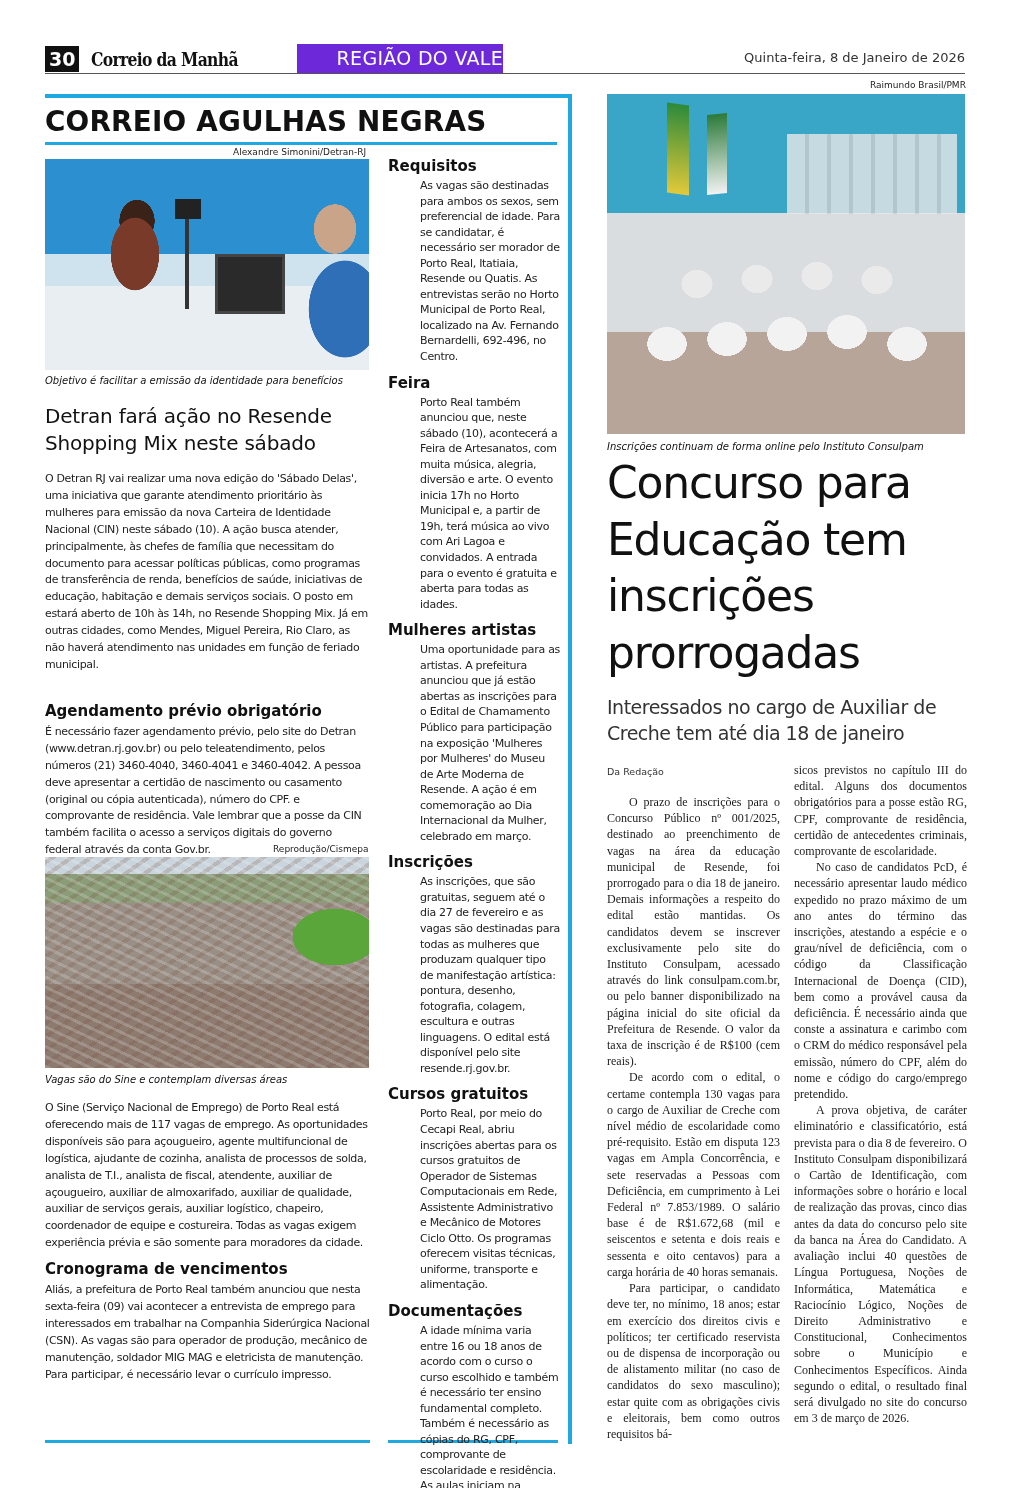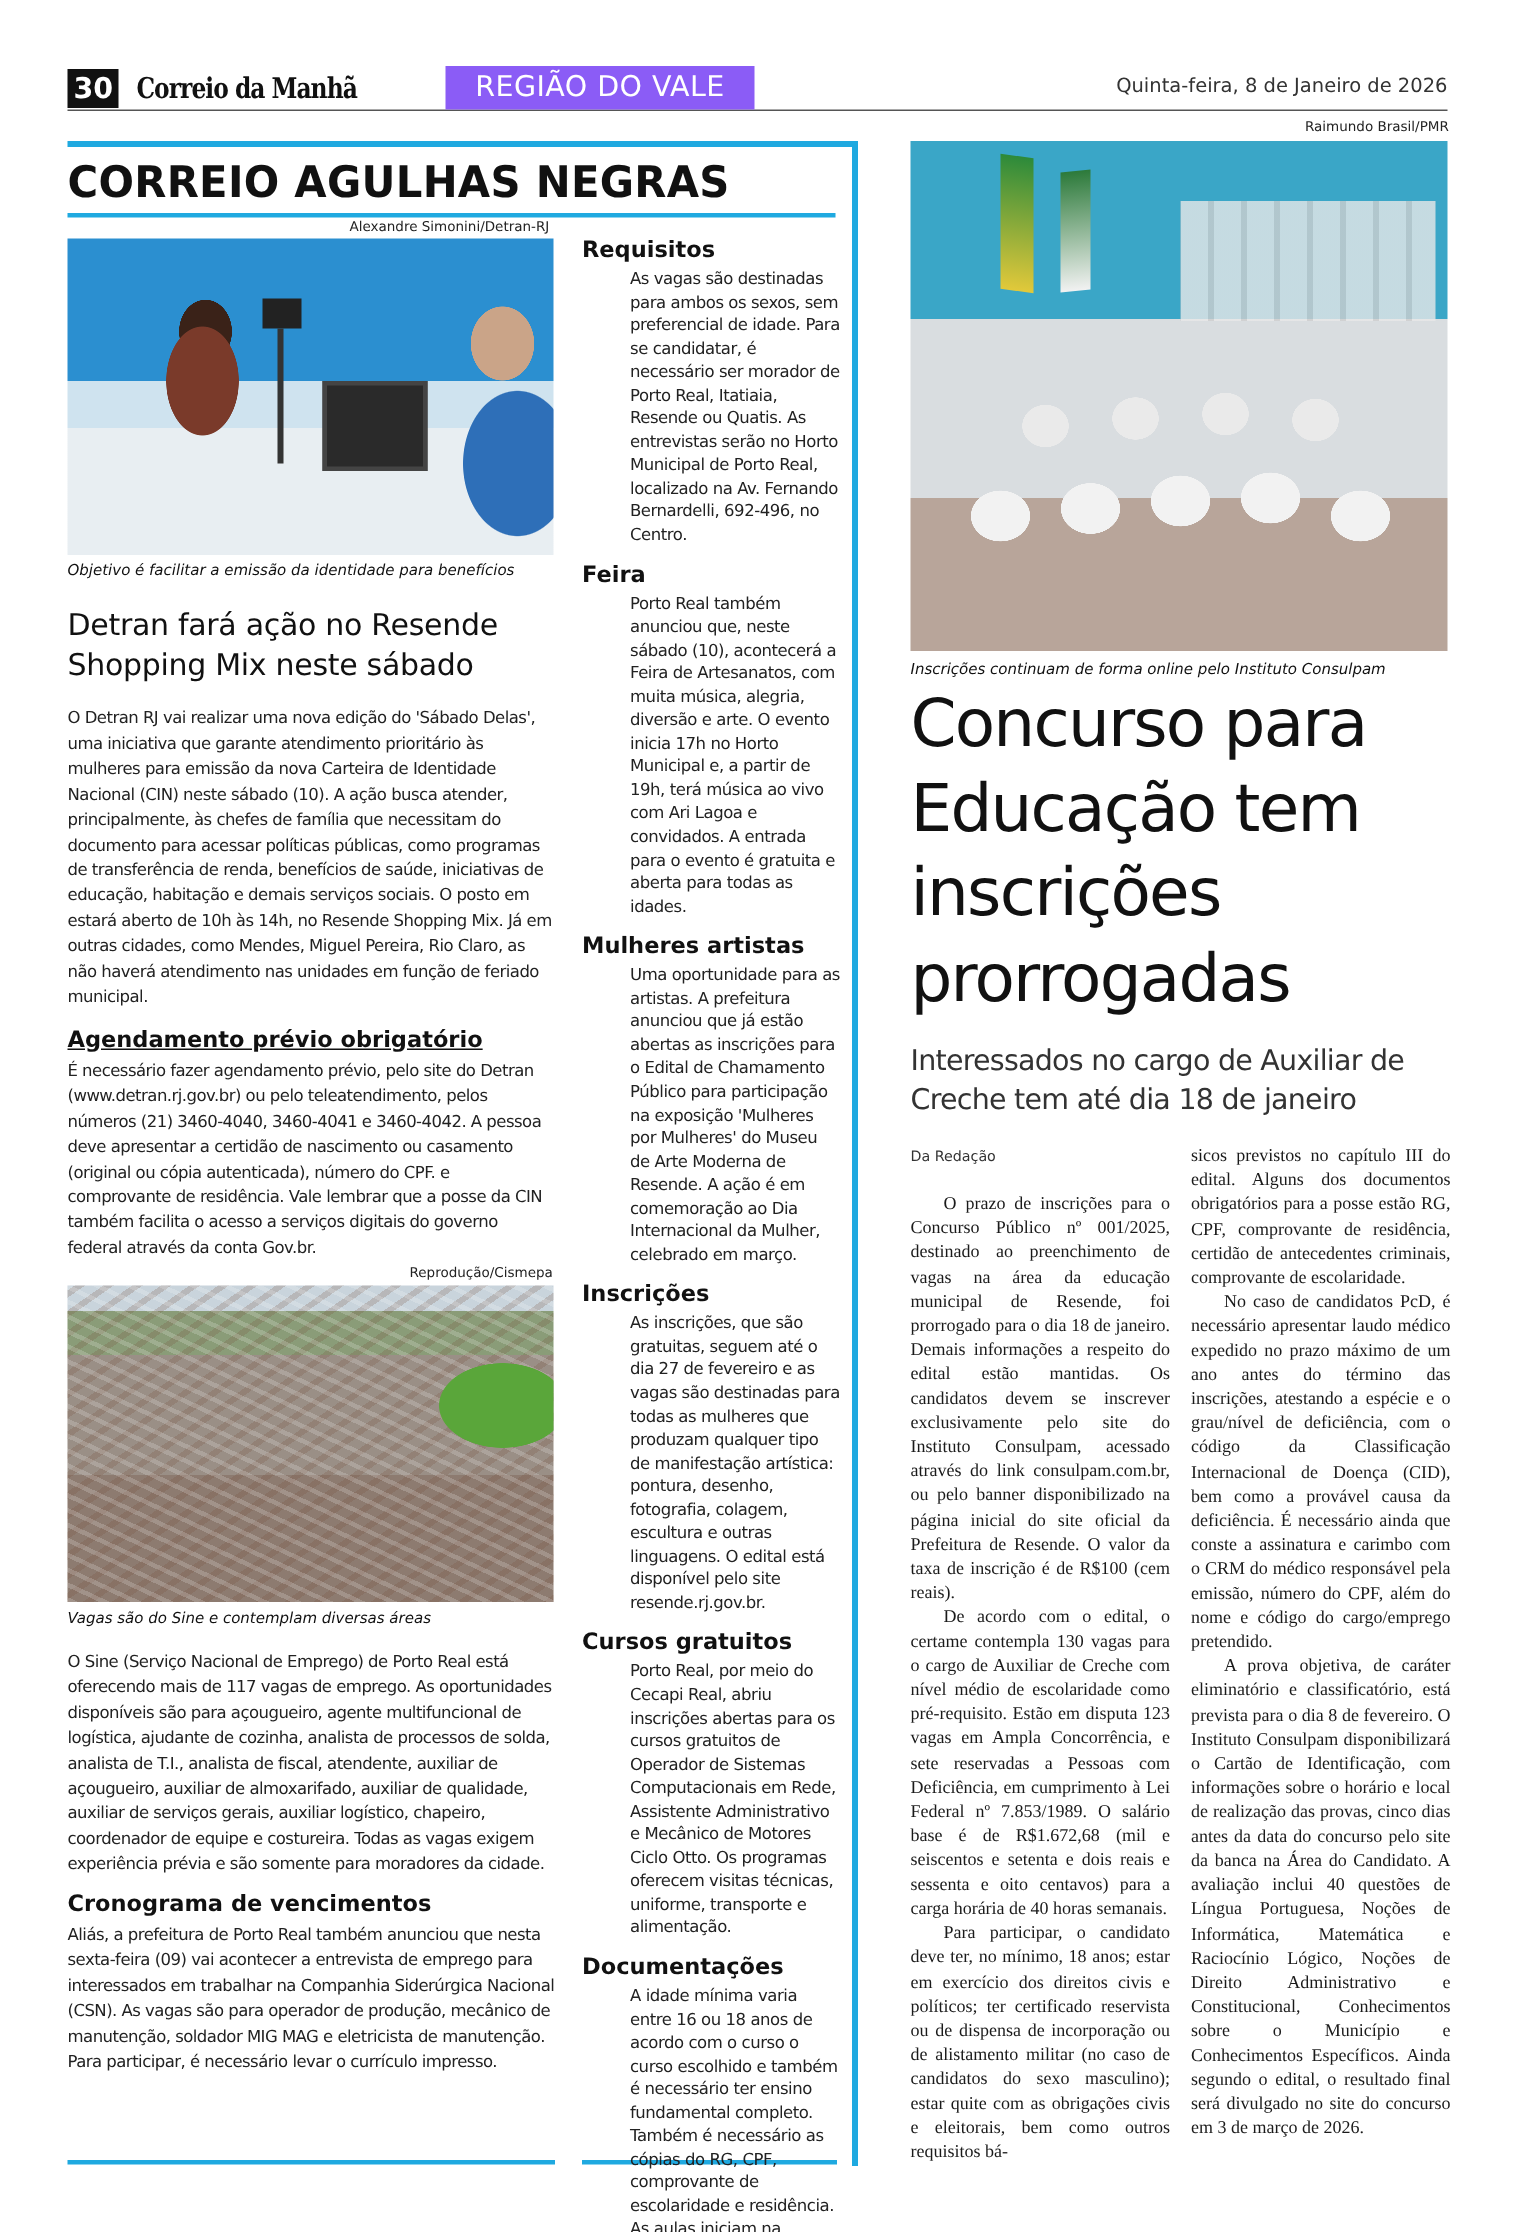--- a/index.html
+++ b/index.html
@@ -3,21 +3,21 @@
 <meta charset="utf-8">
 <style>
   * { box-sizing: border-box; margin: 0; padding: 0; }
   html, body { width: 1010px; height: 1488px; background: #ffffff; overflow: hidden; }
   body { position: relative; font-family: "DejaVu Sans", sans-serif; color: #1a1a1a; }
 
   
   .masthead { position: absolute; left: 45px; top: 46px; width: 920px; height: 28px; border-bottom: 1px solid #555; }
   .page-num { position: absolute; left: 0; top: 0; height: 26px; padding: 0 4px; background: #111; color: #fff; font: bold 19px "DejaVu Sans", sans-serif; line-height: 26px; }
   .paper-name { position: absolute; left: 46px; top: 2px; font: bold 19px "DejaVu Serif", serif; letter-spacing: -0.8px; transform: scaleX(0.82); transform-origin: left center; color: #111; }
-  .section-tag { position: absolute; left: 252px; top: -2px; width: 206px; height: 29px; background: #8b5cf6; color: #fff; font: 19px "DejaVu Sans", sans-serif; line-height: 29px; text-align: center; letter-spacing: 0.3px; }
+  .section-tag { position: absolute; left: 252px; top: -2px; width: 206px; height: 29px; background: #6d28d9; color: #fff; font: 19px "DejaVu Sans", sans-serif; line-height: 29px; text-align: right; letter-spacing: 0.3px; }
   .date { position: absolute; right: 0; top: 4px; font: 13px "DejaVu Sans", sans-serif; color: #333; }
 
   
   .box-top { position: absolute; left: 45px; top: 94px; width: 527px; height: 4px; background: #1fa9e0; }
   .box-right { position: absolute; left: 568px; top: 94px; width: 4px; height: 1350px; background: #1fa9e0; }
   .box-title { position: absolute; left: 45px; top: 104px; font: bold 29px "DejaVu Sans", sans-serif; letter-spacing: 0.2px; color: #111; transform: scaleX(0.96); transform-origin: left; }
   .box-title-rule { position: absolute; left: 45px; top: 142px; width: 512px; height: 3px; background: #1fa9e0; }
   .box-bottom-left { position: absolute; left: 45px; top: 1440px; width: 325px; height: 3px; background: #1fa9e0; }
   .box-bottom-mid { position: absolute; left: 388px; top: 1440px; width: 170px; height: 3px; background: #1fa9e0; }
 
@@ -105,21 +105,21 @@
 <div class="photo photo1">
   <div class="tripod"></div>
   <div class="tripod-leg"></div>
   <div class="monitor"></div>
 </div>
 <div class="caption" style="left:45px; top:375px;">Objetivo é facilitar a emissão da identidade para benefícios</div>
 
 <div class="col-left" style="top:403px;">
   <h2 class="h-big">Detran fará ação no Resende Shopping Mix neste sábado</h2>
   <p class="body-sans" style="margin-top:14px;">O Detran RJ vai realizar uma nova edição do 'Sábado Delas', uma iniciativa que garante atendimento prioritário às mulheres para emissão da nova Carteira de Identidade Nacional (CIN) neste sábado (10). A ação busca atender, principalmente, às chefes de família que necessitam do documento para acessar políticas públicas, como programas de transferência de renda, benefícios de saúde, iniciativas de educação, habitação e demais serviços sociais. O posto em estará aberto de 10h às 14h, no Resende Shopping Mix. Já em outras cidades, como Mendes, Miguel Pereira, Rio Claro, as não haverá atendimento nas unidades em função de feriado municipal.</p>
-  <h3 class="h-sub" style="margin-top:10px;text-decoration:underline;">Agendamento prévio obrigatório</h3>
+  <h3 class="h-sub" style="margin-top:28px;">Agendamento prévio obrigatório</h3>
   <p class="body-sans" style="margin-top:3px;">É necessário fazer agendamento prévio, pelo site do Detran (www.detran.rj.gov.br) ou pelo teleatendimento, pelos números (21) 3460-4040, 3460-4041 e 3460-4042. A pessoa deve apresentar a certidão de nascimento ou casamento (original ou cópia autenticada), número do CPF. e comprovante de residência. Vale lembrar que a posse da CIN também facilita o acesso a serviços digitais do governo federal através da conta Gov.br.</p>
 </div>
 
 <div class="credit" style="left:273px; top:844px;">Reprodução/Cismepa</div>
 <div class="photo photo2"></div>
 <div class="caption" style="left:45px; top:1074px;">Vagas são do Sine e contemplam diversas áreas</div>
 
 <div class="col-left" style="top:1097px;">
   <p class="body-sans" style="margin-top:3px;">O Sine (Serviço Nacional de Emprego) de Porto Real está oferecendo mais de 117 vagas de emprego. As oportunidades disponíveis são para açougueiro, agente multifuncional de logística, ajudante de cozinha, analista de processos de solda, analista de T.I., analista de fiscal, atendente, auxiliar de açougueiro, auxiliar de almoxarifado, auxiliar de qualidade, auxiliar de serviços gerais, auxiliar logístico, chapeiro, coordenador de equipe e costureira. Todas as vagas exigem experiência prévia e são somente para moradores da cidade.</p>
   <h3 class="h-sub" style="margin-top:8px;">Cronograma de vencimentos</h3>

